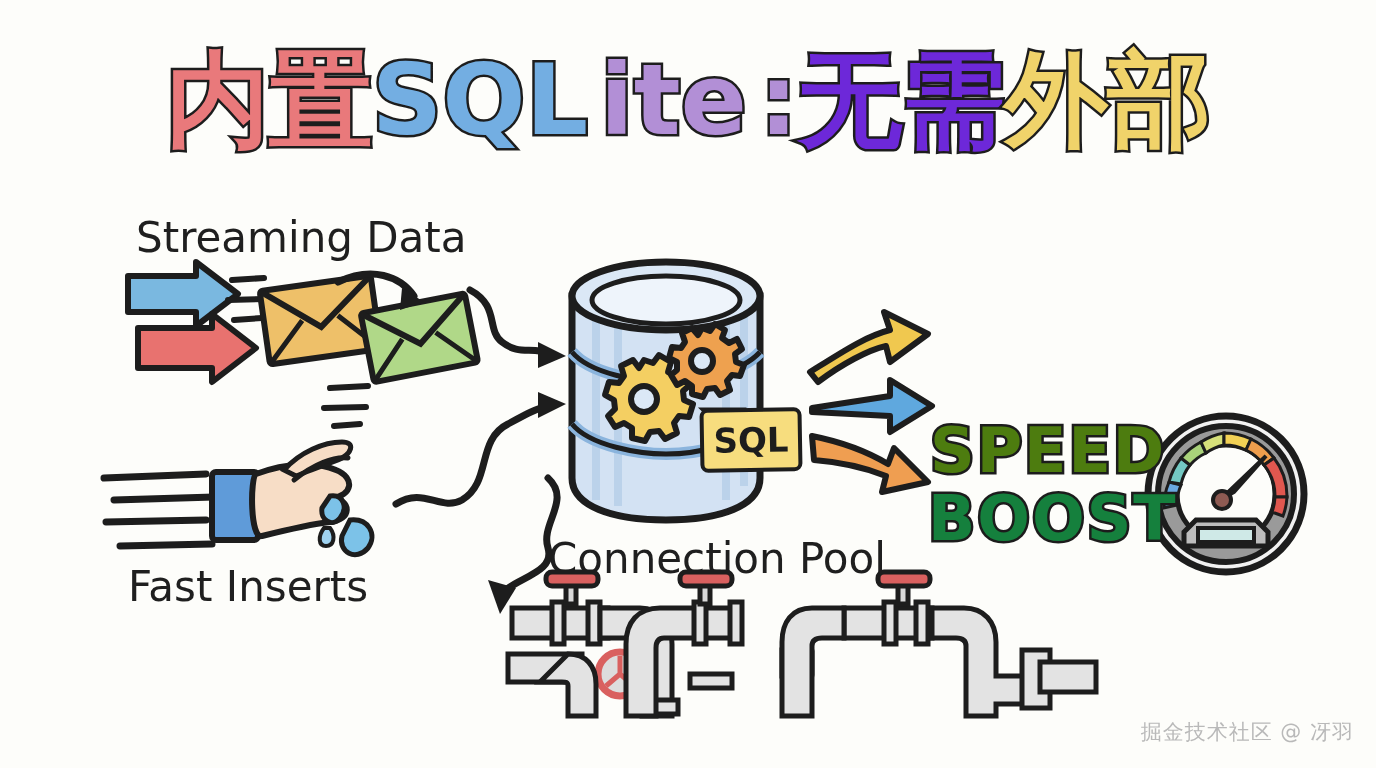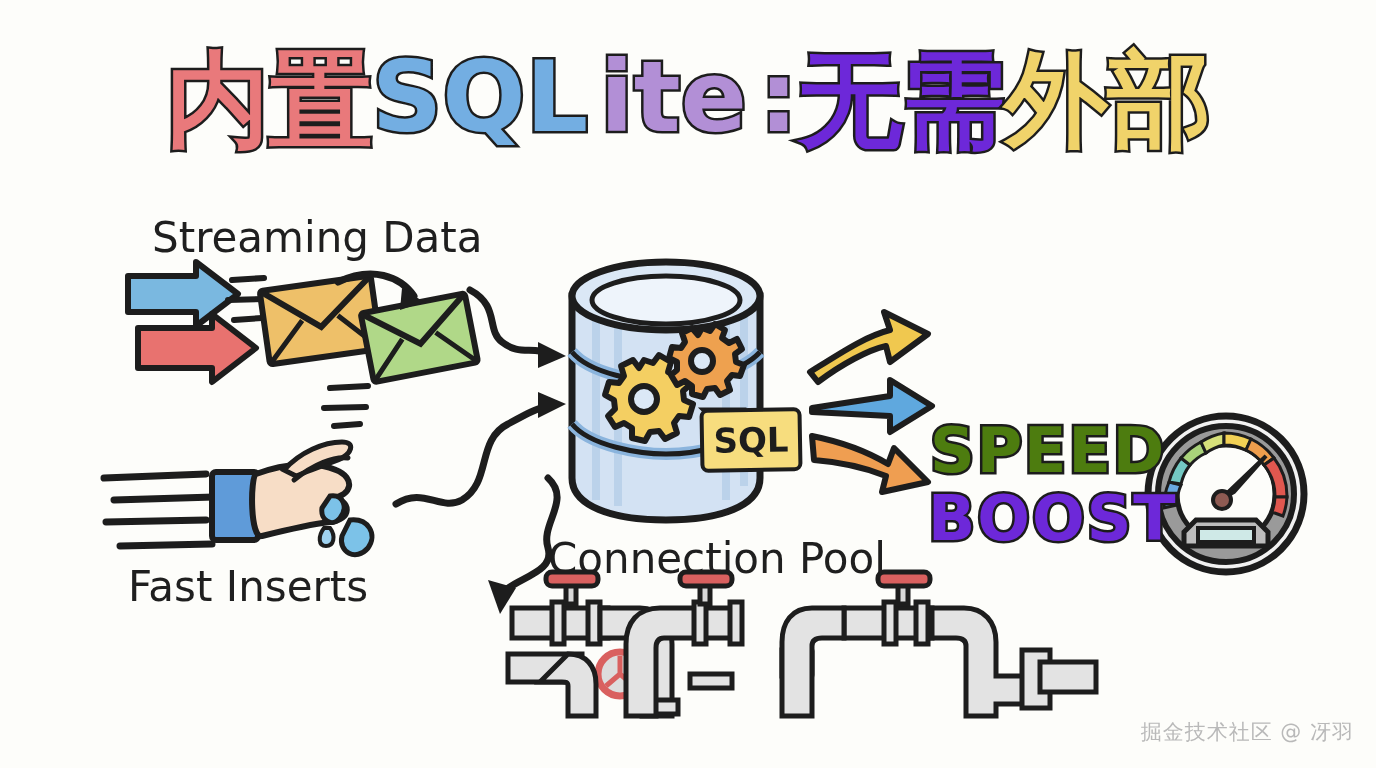--- a/index.html
+++ b/index.html
@@ -7,21 +7,21 @@
     width:1376px;height:768px;
     background:#fdfdfa;
     font-family:"DejaVu Sans","Liberation Sans",sans-serif;
     overflow:hidden;
   }
   #stage{position:relative;width:1376px;height:768px;background:#fdfdfa;}
 
   
   .title-row{
     position:absolute;left:0;top:46px;width:1376px;
-    display:flex;justify-content:center;align-items:flex-start;
+    display:flex;justify-content:center;align-items:center;
     white-space:nowrap;
   }
   .ch{
     font-family:"DejaVu Sans","Liberation Sans",sans-serif;
     font-size:104px;line-height:1.05;font-weight:700;
     -webkit-text-stroke:5px #1d1d1d;
     paint-order:stroke fill;
     letter-spacing:-1px;
   }
   .lat{
@@ -35,21 +35,21 @@
   .t-purple{color:#b28fd6;margin-left:12px;}
   .t-green{color:#6d28d9;}
   .t-yellow{color:#f0d36a;}
 
   
   .hand{
     font-family:"DejaVu Sans","Liberation Sans",sans-serif;
     color:#1f1f1f;font-weight:500;
   }
 
-  .lbl-stream{position:absolute;left:152px;top:213px;font-size:42px;}
+  .lbl-stream{position:absolute;left:136px;top:213px;font-size:42px;}
   .lbl-fast{position:absolute;left:128px;top:562px;font-size:42px;}
   .lbl-pool{position:absolute;left:548px;top:534px;font-size:42px;text-align:right;}
 
   
   .tenx{
     position:absolute;left:940px;top:252px;
     font-size:148px;font-weight:800;letter-spacing:2px;
     color:#e8605f;
     -webkit-text-stroke:7px #1c1c1c;
     paint-order:stroke fill;
@@ -60,21 +60,21 @@
     position:absolute;left:930px;top:420px;
     font-size:62px;font-weight:800;letter-spacing:2px;
     color:#4d7c0f;
     -webkit-text-stroke:5px #1c1c1c;
     paint-order:stroke fill;
     font-family:"DejaVu Sans","Liberation Sans",sans-serif;line-height:1;
   }
   .boost{
     position:absolute;left:928px;top:488px;
     font-size:62px;font-weight:800;letter-spacing:2px;
-    color:#6d28d9;
+    color:#15803d;
     -webkit-text-stroke:5px #1c1c1c;
     paint-order:stroke fill;
     font-family:"DejaVu Sans","Liberation Sans",sans-serif;line-height:1;
   }
 
   
   .sqltag{
     position:absolute;left:700px;top:408px;
     width:94px;height:56px;border:4px solid #1d1d1d;border-radius:8px;
     background:#f7dd7e;display:flex;align-items:center;justify-content:center;

